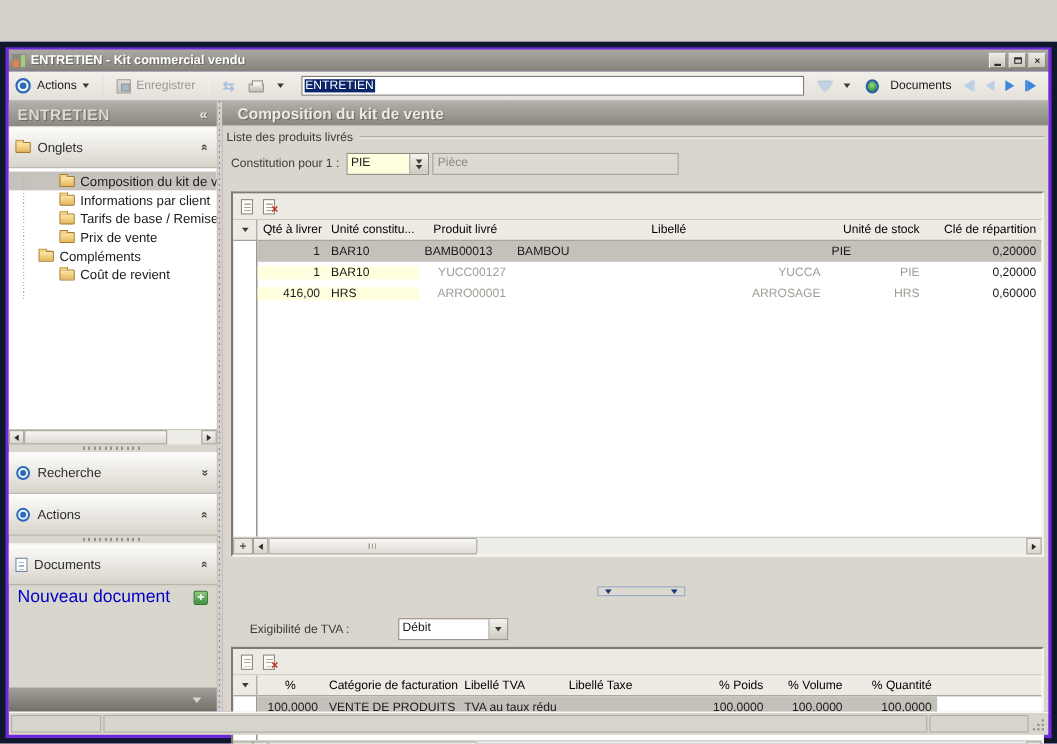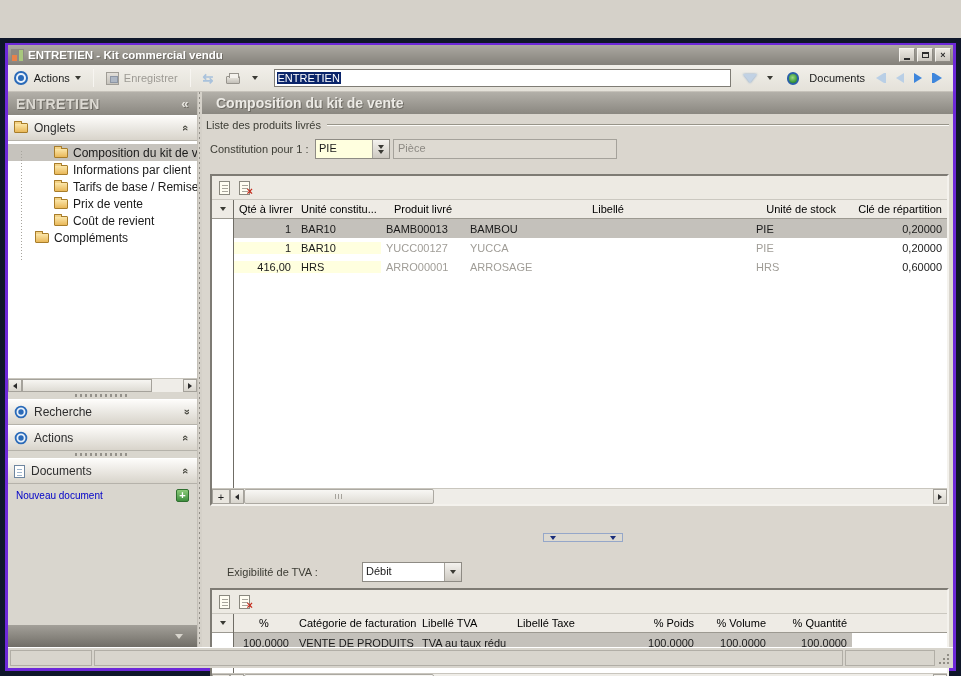--- a/index.html
+++ b/index.html
@@ -49,21 +49,21 @@
   .ntri.left-off  { border-right:8px solid #B9CFE6; }
   .nbar-off { width:2px; height:10px; background:#B9CFE6; }
   .nbar-on  { width:2px; height:10px; background:#3E86DC; }
 
   
   .sidebar { position:absolute; top:49px; left:3px; width:190px; bottom:24px;
     background:#D9D6CE; display:flex; flex-direction:column; border-right:1px solid #C4C0B8; }
   .sb-title { height:23px; background:linear-gradient(#B3B0A9,#8A8780); display:flex; align-items:center;
     padding:0 8px; color:#DCD9D2; font-weight:bold; font-size:14px; letter-spacing:0.5px; text-shadow:1px 1px 0 #6E6B64; }
   .sb-collapse { margin-left:auto; font-size:13px; font-weight:bold; color:#E8E6E0; cursor:default; }
-  .panel-hdr { height:26px; background:linear-gradient(#FDFCFA,#D8D4CB); border-bottom:1px solid #B5B2AA;
+  .panel-hdr { height:38px; background:linear-gradient(#FDFCFA,#D8D4CB); border-bottom:1px solid #B5B2AA;
     border-top:1px solid #FFFFFF; display:flex; align-items:center; gap:6px; padding:0 8px 0 6px; font-size:12px; color:#2E2E2E; }
   .chev { margin-left:auto; font-weight:bold; color:#4A4A42; font-size:11px; display:inline-block; }
   .chev-up::before { content:"\00AB"; display:inline-block; transform:rotate(90deg); }
   .chev-dn::before { content:"\00AB"; display:inline-block; transform:rotate(-90deg); }
   .folder { width:14px; height:10px; background:linear-gradient(#FBE6A9,#E9B859); border:1px solid #A87D2A;
     border-radius:1px; position:relative; flex:none; }
   .folder::before { content:""; position:absolute; top:-3px; left:-1px; width:6px; height:2px;
     background:#F3D286; border:1px solid #A87D2A; border-bottom:none; border-radius:1px 1px 0 0; }
   .docico { width:11px; height:13px; background:#FFF; border:1px solid #6E86A0; position:relative; flex:none; }
   .docico::before { content:""; position:absolute; left:2px; top:3px; width:5px; height:7px;
@@ -80,21 +80,21 @@
   .sb-hscroll { height:14px; background:#EFEDE8; display:flex; align-items:stretch; border-top:1px solid #C9C6BE; }
   .sbar-btn { width:14px; background:linear-gradient(#F4F2ED,#D8D5CD); border:1px solid #A5A29B;
     display:flex; align-items:center; justify-content:center; flex:none; }
   .sbar-thumb { background:linear-gradient(#F7F6F2,#DEDBD4); border:1px solid #A5A29B; flex:none; }
   .tri-l { width:0; height:0; border-top:3px solid transparent; border-bottom:3px solid transparent; border-right:4px solid #2B2B2B; }
   .tri-r { width:0; height:0; border-top:3px solid transparent; border-bottom:3px solid transparent; border-left:4px solid #2B2B2B; }
   .dots-splitter { height:7px; display:flex; align-items:center; justify-content:center; }
   .dots-splitter i { width:55px; height:3px;
     background:repeating-linear-gradient(90deg,#94918A 0 2px, transparent 2px 5px); }
   .newdoc-row { height:22px; display:flex; align-items:center; padding:0 8px; }
-  .link { color:#0000C8; font-size:10px; cursor:default; }
+  .link { color:#0000C8; font-size:16px; cursor:default; }
   .plusbtn { margin-left:auto; width:13px; height:13px; border-radius:2px; border:1px solid #2F6F2F;
     background:linear-gradient(#8CCB7A,#3F8F3F); color:#FFF; font-weight:bold; font-size:11px;
     display:flex; align-items:center; justify-content:center; line-height:1; }
   .sb-fill { flex:1; }
   .sb-footer { height:22px; background:linear-gradient(#A3A099,#716E67); display:flex; align-items:center; }
   .sb-footer .ftri { margin-left:auto; margin-right:14px; width:0; height:0;
     border-left:4px solid transparent; border-right:4px solid transparent; border-top:5px solid #D8D5CD; }
   .vsplitter { position:absolute; top:49px; left:193px; width:4px; bottom:24px; background:#D5D1C9; }
   .vsplitter::after { content:""; position:absolute; left:1px; top:0; bottom:0; width:1px;
     background:repeating-linear-gradient(#908D86 0 2px, transparent 2px 5px); }
@@ -124,21 +124,21 @@
   .grid-area { flex:1; display:flex; overflow:hidden; }
   .gutter { width:22px; flex:none; border-right:1px solid #6F6C65; display:flex; flex-direction:column; }
   .gutter-hdr { height:19px; background:#EEEBE5; border-bottom:1px solid #9C9991; display:flex; align-items:center; justify-content:center; }
   .cols { flex:1; overflow:hidden; }
   .hrow { display:grid; height:19px; background:#EEEBE5; border-bottom:1px solid #9C9991; align-items:center; font-size:11px; color:#000; }
   .drow { display:grid; height:19px; align-items:center; width:max-content; font-size:11px; }
   .drow.selected { background:#C4C1BB; }
   .c { padding:0 5px; overflow:hidden; white-space:nowrap; }
   .num { text-align:right; }
   .ctr { text-align:center; }
-  .dim { color:#A09D97; }
+  .dim { color:#A09D97;text-align:right; }
   .yellow { background:#FFFFDF; }
   .pt-grid { grid-template-columns:62px 85px 84px 286px 90px 106px; }
   .bt-grid { grid-template-columns:60px 123px 95px 115px 72px 72px 81px; }
   .t-hscroll { height:16px; background:#EFEDE8; border-top:1px solid #C9C6BE; display:flex; align-items:stretch; flex:none; }
   .plus-cell { width:18px; background:#E9E6DF; border:1px solid #A5A29B; display:flex; align-items:center; justify-content:center; font-size:11px; flex:none; }
   .t-thumb { width:190px; background:linear-gradient(#F8F7F4,#DFDCD5); border:1px solid #ACA9A2; border-radius:2px; flex:none; position:relative; }
   .t-thumb::after { content:""; position:absolute; left:50%; top:4px; bottom:4px; width:7px; margin-left:-4px;
     background:repeating-linear-gradient(90deg,#A5A29B 0 1px, transparent 1px 3px); }
   .t-track { flex:1; }
   .split-handle { position:absolute; width:80px; height:9px; background:#DCD9D1; border:1px solid #95A7C9;
@@ -251,27 +251,27 @@
         <span>Informations par client</span>
       </div>
       <div class="trow child">
         <span class="folder"></span>
         <span>Tarifs de base / Remises ve</span>
       </div>
       <div class="trow child">
         <span class="folder"></span>
         <span>Prix de vente</span>
       </div>
+      <div class="trow root-item">
+        <span class="folder"></span>
+        <span>Compléments</span>
+      </div>
       <div class="trow child">
         <span class="folder"></span>
         <span>Coût de revient</span>
-      </div>
-      <div class="trow root-item">
-        <span class="folder"></span>
-        <span>Compléments</span>
       </div>
     </div>
 
     <div class="sb-hscroll">
       <span class="sbar-btn">
           <i class="tri-l"></i>
         </span>
       <span class="sbar-thumb" style="width:130px"></span>
       <span class="t-track"></span>
       <span class="sbar-btn">

